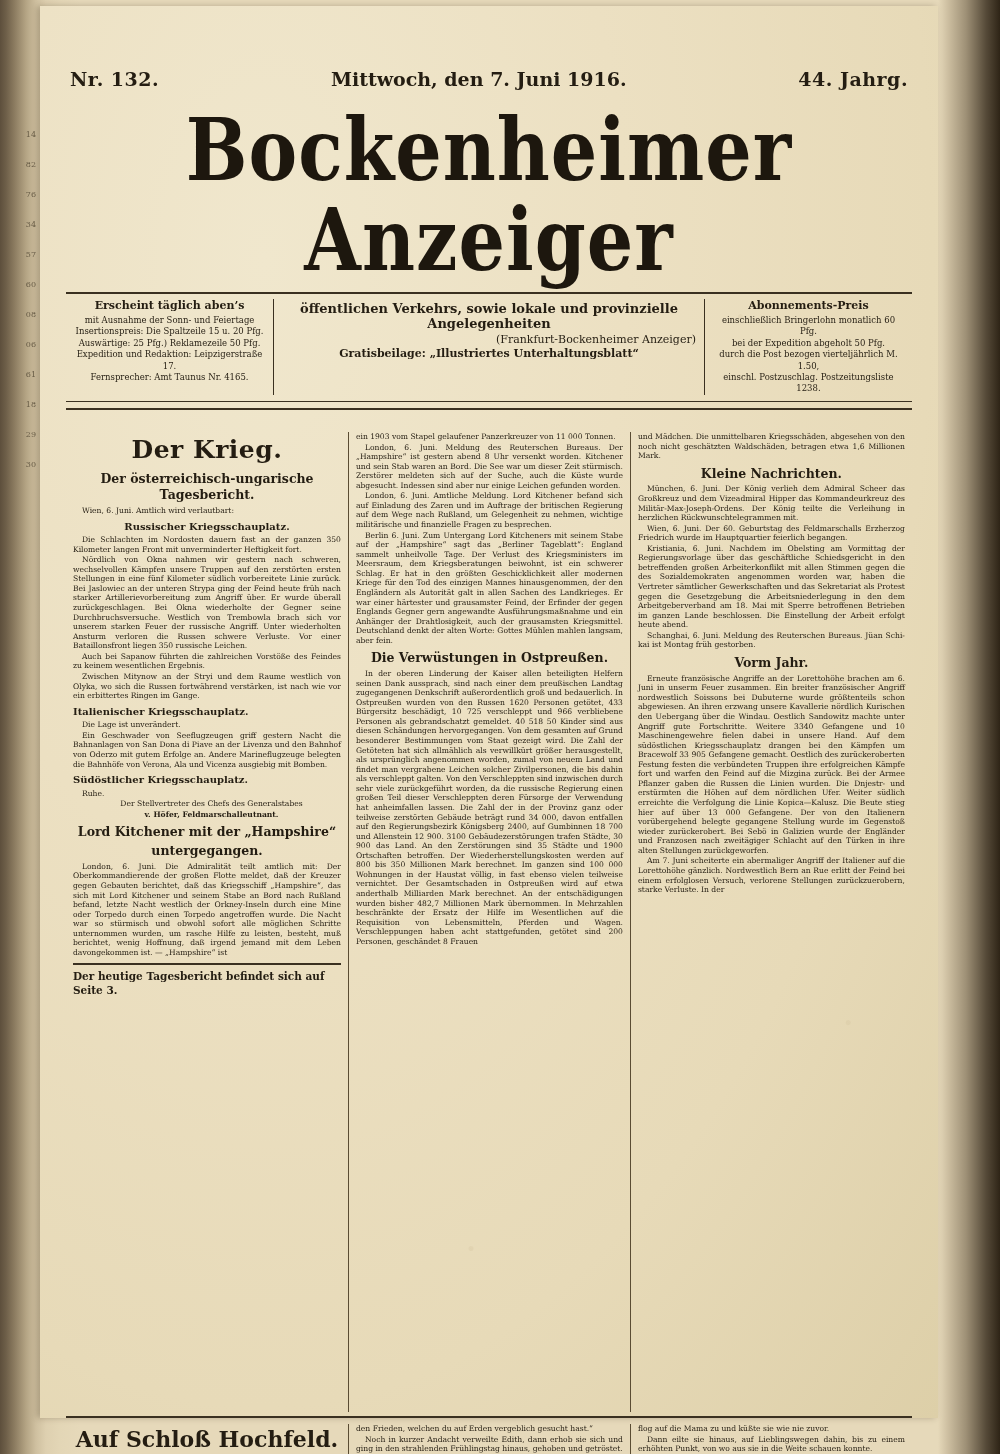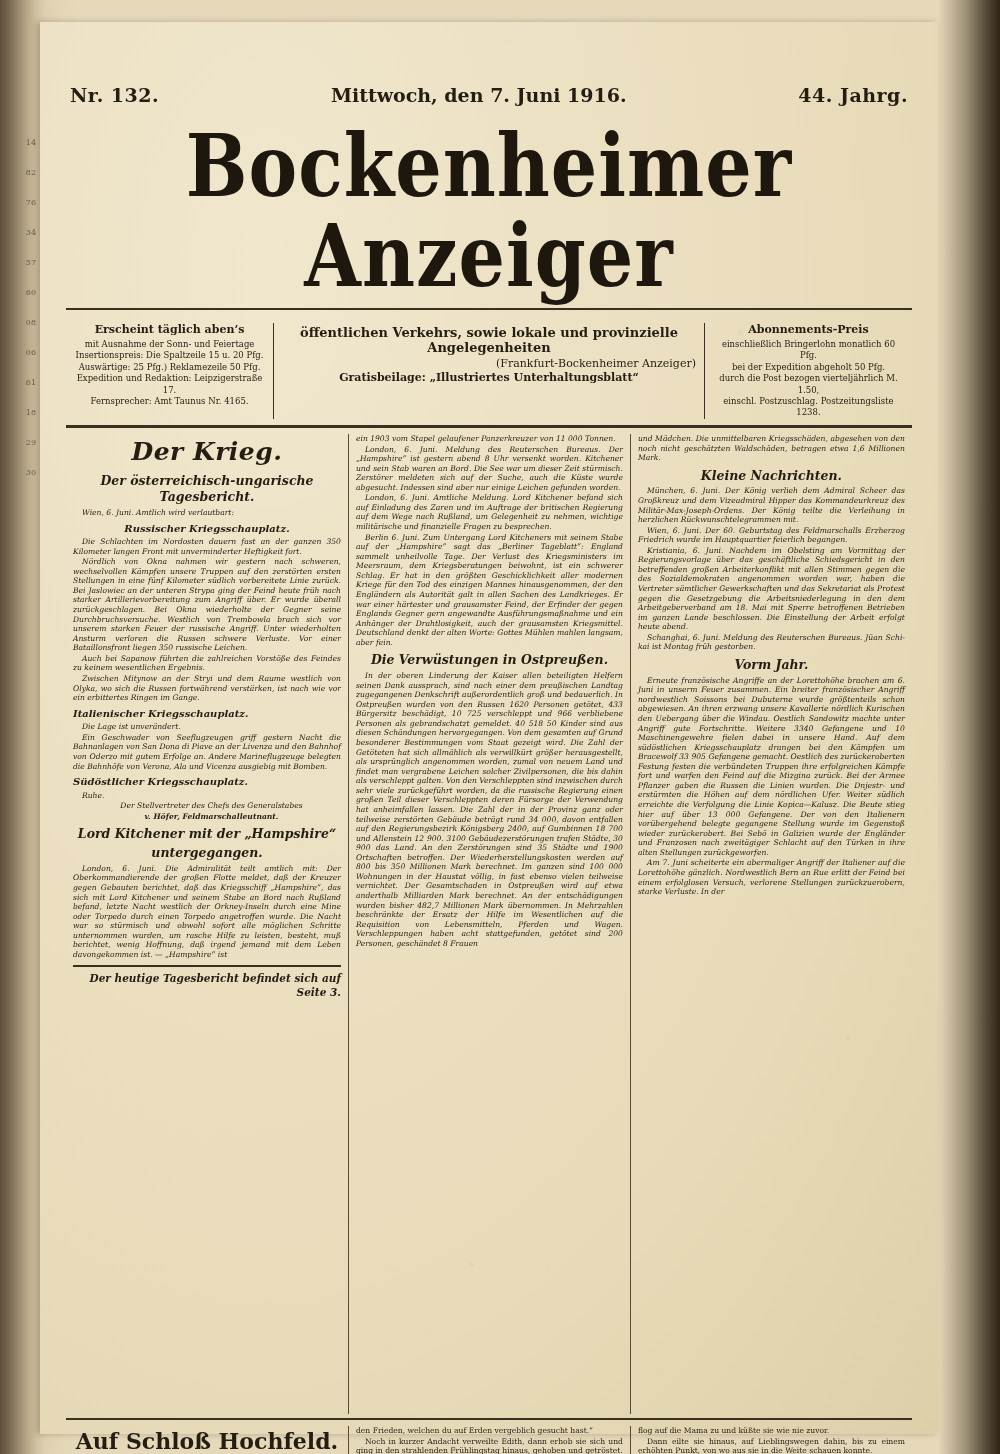--- a/index.html
+++ b/index.html
@@ -39,35 +39,35 @@
   }
   
   .edge-strip {
     position: absolute;
     top: 0; left: 0;
     width: 40px; height: 100%;
     pointer-events: none;
   }
   .edge-marks {
     position: absolute;
-    left: 2px; top: 128px;
+    left: 2px; top: 120px;
     width: 34px;
     font-family: "DejaVu Serif", serif;
     font-size: 8px;
     color: #4b412f;
     line-height: 30px;
     opacity: .75;
   }
   .edge-marks div { text-align: right; }
 
   
   #sheet {
     position: absolute;
     left: 40px;
-    top: 22px;
+    top: 6px;
     width: 898px;
     height: 1412px;
     background:
       radial-gradient(ellipse at 25% 18%, #f0e7cd 0%, #ece0c2 38%, #e7dab8 70%, #ddcfa8 100%);
     box-shadow: -3px 0 6px rgba(60,45,25,.28);
     color: #241d12;
     padding: 0;
   }
   
   #sheet::before {
@@ -119,37 +119,37 @@
     color: #1d170e;
   }
 
   .masthead-bars {
     margin-top: 34px;
     border-top: 2px solid #3a3020;
     border-bottom: 1px solid #3a3020;
     display: flex;
     padding: 5px 0 6px 0;
   }
-  .mh-col { padding: 0 8px; margin-top: 8px; }
+  .mh-col { padding: 0 8px; }
   .mh-left { width: 24%; font-size: 8.5px; line-height: 1.35; text-align: center; }
   .mh-mid  { width: 52%; text-align: center; border-left: 1px solid #3a3020; border-right: 1px solid #3a3020; }
   .mh-right{ width: 24%; font-size: 8.5px; line-height: 1.35; text-align: center; }
   .mh-mid .l1 { font-size: 17px; font-weight: bold; letter-spacing: .3px; }
   .mh-mid .l2 { font-size: 13px; font-weight: bold; margin-top: 2px; }
   .mh-mid .l3 { font-size: 11px; margin-top: 2px; text-align: right; }
   .mh-mid .l4 { font-size: 11px; font-weight: bold; margin-top: 1px; }
   .mh-left .hdr, .mh-right .hdr { font-size: 11px; font-weight: bold; display: block; margin-bottom: 1px; }
 
   
   .cols {
     display: flex;
+    margin-top: 6px;
     border-top: 2px solid #3a3020;
-    padding-top: 6px;
+    padding-top: 22px;
     height: 980px;
-    font-style: italic;
   }
   .col {
     width: 33.33%;
     padding: 0 7px;
     box-sizing: border-box;
     font-size: 7.6px;
     line-height: 1.26;
     text-align: justify;
     hyphens: auto;
   }
@@ -176,21 +176,21 @@
   }
   .h3.left { text-align: left; }
   .p { margin: 0 0 1px 0; text-indent: 9px; }
   .p.noind { text-indent: 0; }
   .center { text-align: center; }
   .rule-thick { border-top: 2px solid #3a3020; margin: 6px 0 5px 0; }
 
   .note-bold {
     font-size: 10.5px;
     font-weight: bold;
-    text-align: right;
+    text-align: left;
     margin: 4px 0 2px 0;
   }
 
   
   .feuilleton {
     display: flex;
     border-top: 2px solid #3a3020;
     margin-top: 4px;
     padding-top: 6px;
     height: 392px;

